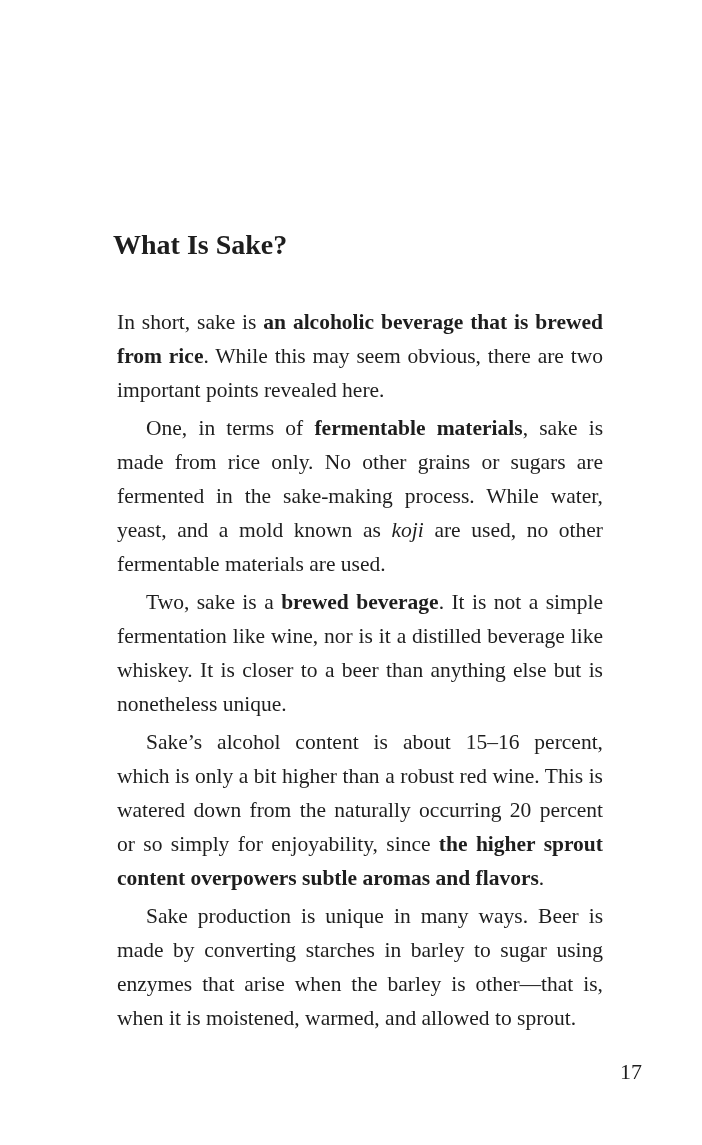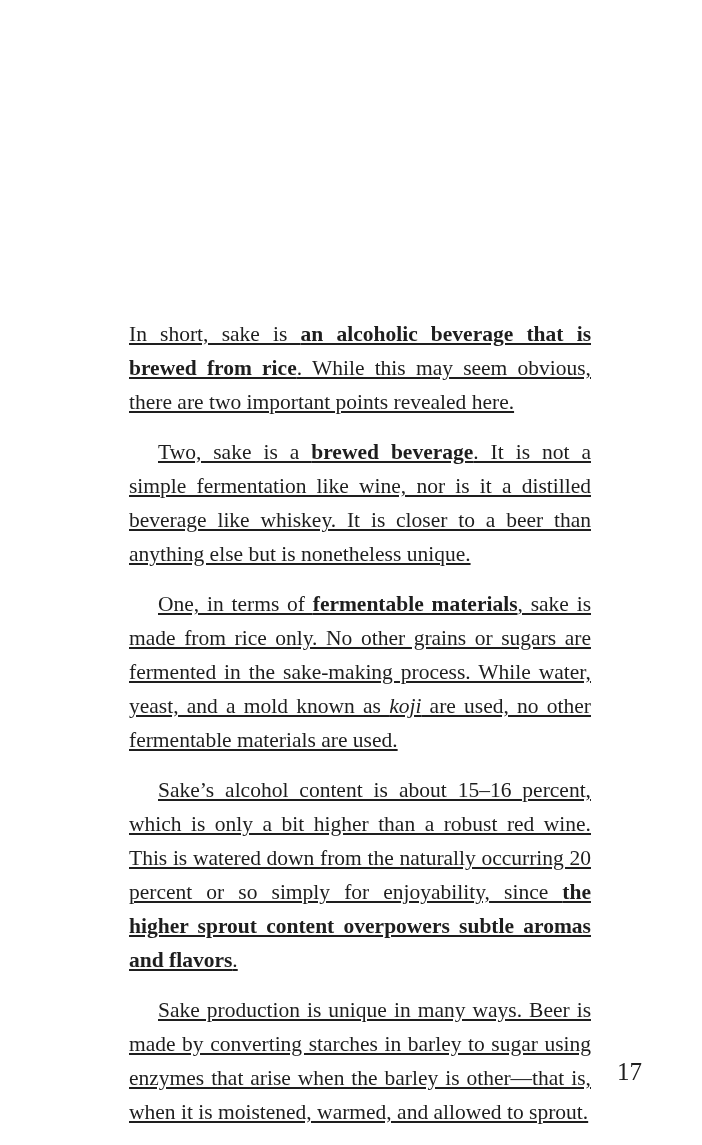--- a/index.html
+++ b/index.html
@@ -21,44 +21,44 @@
     line-height: 34px;
     font-weight: 700;
   }
   .body-text {
     position: absolute;
     left: 113px;
     top: 301px;
     width: 494px;
   }
   .para {
-    margin: 16px;
+    margin: 4px;
     font-size: 21.5px;
     line-height: 34px;
     text-align: justify;
     hyphens: none;
-    text-decoration: underline;
   }
   .para.indent { text-indent: 29px; }
   .para b { font-weight: 700; }
   .para i { font-style: italic; }
   .folio {
     position: absolute;
     top: 1060px;
     right: 60px;
-    font-size: 25px;
+    font-size: 22px;
     line-height: 24px;
     text-align: center;
   }
 </style>
 </head>
 <body>
 
 <div class="page" style="--ink: #1e1e1e; --bg: #ffffff;">
+  <h1 class="title">What Is Sake?</h1>
   <div class="body-text">
       <p class="para"><span>In short, sake is </span><b>an alcoholic beverage that is brewed from rice</b><span>. While this may seem obvious, there are two important points revealed here.</span></p>
+      <p class="para indent"><span>One, in terms of </span><b>fermentable materials</b><span>, sake is made from rice only. No other grains or sugars are fermented in the sake-making process. While water, yeast, and a mold known as </span><i>koji</i><span> are used, no other fermentable materials are used.</span></p>
       <p class="para indent"><span>Two, sake is a </span><b>brewed beverage</b><span>. It is not a simple fermentation like wine, nor is it a distilled beverage like whiskey. It is closer to a beer than anything else but is nonetheless unique.</span></p>
-      <p class="para indent"><span>One, in terms of </span><b>fermentable materials</b><span>, sake is made from rice only. No other grains or sugars are fermented in the sake-making process. While water, yeast, and a mold known as </span><i>koji</i><span> are used, no other fermentable materials are used.</span></p>
       <p class="para indent"><span>Sake’s alcohol content is about 15–16 percent, which is only a bit higher than a robust red wine. This is watered down from the naturally occurring 20 percent or so simply for enjoyability, since </span><b>the higher sprout content overpowers subtle aromas and flavors</b><span>.</span></p>
       <p class="para indent"><span>Sake production is unique in many ways. Beer is made by converting starches in barley to sugar using enzymes that arise when the barley is other—that is, when it is moistened, warmed, and allowed to sprout.</span></p>
     </div>
   <div class="folio">17</div>
 </div>
 
 </body></html>

